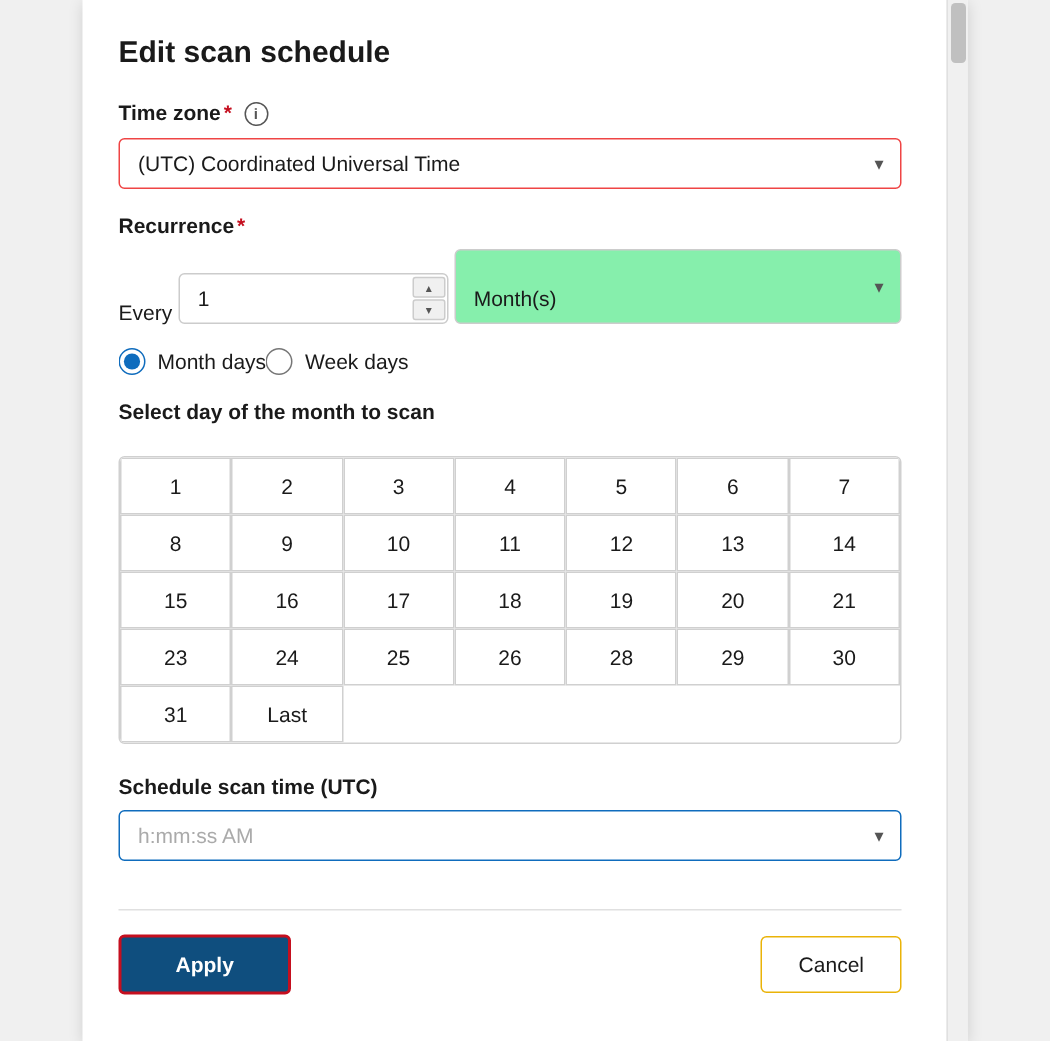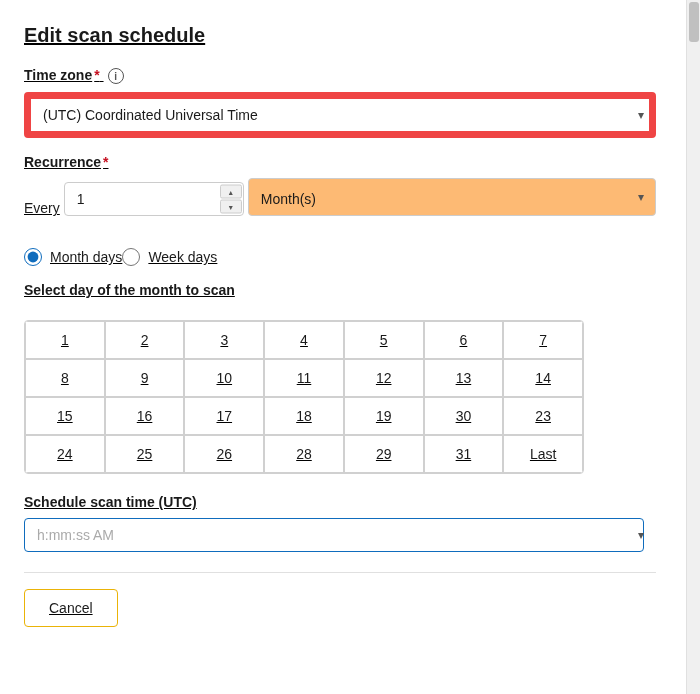--- a/index.html
+++ b/index.html
@@ -7,26 +7,25 @@
       font-family: 'Segoe UI', Arial, sans-serif;
       font-size: 14px;
       background: #f0f0f0;
       display: flex;
       align-items: center;
       justify-content: center;
       min-height: 100vh;
     }
     .dialog {
       background: #fff;
-      width: 700px;
+      width: 590px;
       min-height: 694px;
       position: relative;
       padding: 24px 24px 24px 24px;
       box-shadow: 0 2px 10px rgba(0,0,0,0.15);
-      text-decoration: underline;
     }
     .scrollbar {
       position: absolute;
       right: 0;
       top: 0;
       width: 14px;
       height: 100%;
       background: #f0f0f0;
       border-left: 1px solid #e0e0e0;
     }
@@ -66,39 +65,39 @@
       cursor: pointer;
       vertical-align: middle;
     }
     .select-wrapper {
       position: relative;
       margin-bottom: 16px;
     }
     .select-box {
       width: 100%;
       padding: 8px 36px 8px 12px;
-      border: 7px solid #ef4444;
+      border: 1px solid #ef4444;
       border-radius: 4px;
       background: #fff;
       font-size: 14px;
       color: #1a1a1a;
       appearance: none;
       cursor: pointer;
     }
     .select-chevron {
       position: absolute;
       right: 12px;
       top: 50%;
       transform: translateY(-50%);
       pointer-events: none;
       color: #555;
       font-size: 12px;
     }
     .recurrence-section {
-      margin-bottom: 32px;
+      margin-bottom: 16px;
     }
     .recurrence-row {
       display: flex;
       align-items: flex-end;
       gap: 4px;
     }
     .every-label {
       font-weight: 400;
       color: #1a1a1a;
       white-space: nowrap;
@@ -136,24 +135,24 @@
       justify-content: center;
       font-size: 8px;
       color: #555;
     }
     .period-select-wrapper {
       position: relative;
       flex: 1;
     }
     .period-select {
       width: 100%;
-      padding: 12px 36px 8px 12px;
+      padding: 24px 36px 8px 12px;
       border: 1px solid #ccc;
       border-radius: 4px;
-      background: #fdba74;
+      background: #86efac;
       font-size: 14px;
       color: #1a1a1a;
       appearance: none;
       cursor: pointer;
     }
     .radio-group {
       display: flex;
       margin: 12px 0 16px 0;
     }
     .radio-item {
@@ -190,21 +189,21 @@
       border: 1px solid #d0d0d0;
       padding: 10px 8px;
       text-align: center;
       font-size: 14px;
       color: #1a1a1a;
       cursor: pointer;
       background: #fff;
       min-width: 0;
     }
     .scan-time-section {
-      margin-bottom: 20px;
+      margin-bottom: 32px;
     }
     .time-input-wrapper {
       position: relative;
     }
     .time-input {
       width: 100%;
       padding: 8px 36px 8px 12px;
       border: 1.5px solid #0f6cbd;
       border-radius: 4px;
       font-size: 14px;
@@ -331,37 +330,40 @@
           <div class="cal-cell">10</div>
           <div class="cal-cell">11</div>
           <div class="cal-cell">12</div>
           <div class="cal-cell">13</div>
           <div class="cal-cell">14</div>
           <div class="cal-cell">15</div>
           <div class="cal-cell">16</div>
           <div class="cal-cell">17</div>
           <div class="cal-cell">18</div>
           <div class="cal-cell">19</div>
-          <div class="cal-cell">30</div>
+          <div class="cal-cell">20</div>
+          <div class="cal-cell">21</div>
           <div class="cal-cell">23</div>
           <div class="cal-cell">24</div>
           <div class="cal-cell">25</div>
           <div class="cal-cell">26</div>
           <div class="cal-cell">28</div>
           <div class="cal-cell">29</div>
+          <div class="cal-cell">30</div>
           <div class="cal-cell">31</div>
           <div class="cal-cell">Last</div>
         </div>
     </div>
 
     <div class="scan-time-section">
       <div class="field-label">Schedule scan time (UTC)</div>
       <div class="time-input-wrapper">
         <input type="text" class="time-input" placeholder="h:mm:ss AM" style="">
         <span class="time-chevron">▾</span>
       </div>
     </div>
 
     <div class="footer">
+      <button class="btn-apply">Apply</button>
       <button class="btn-cancel">Cancel</button>
     </div>
   </div>
 </div>
 
 </body></html>

